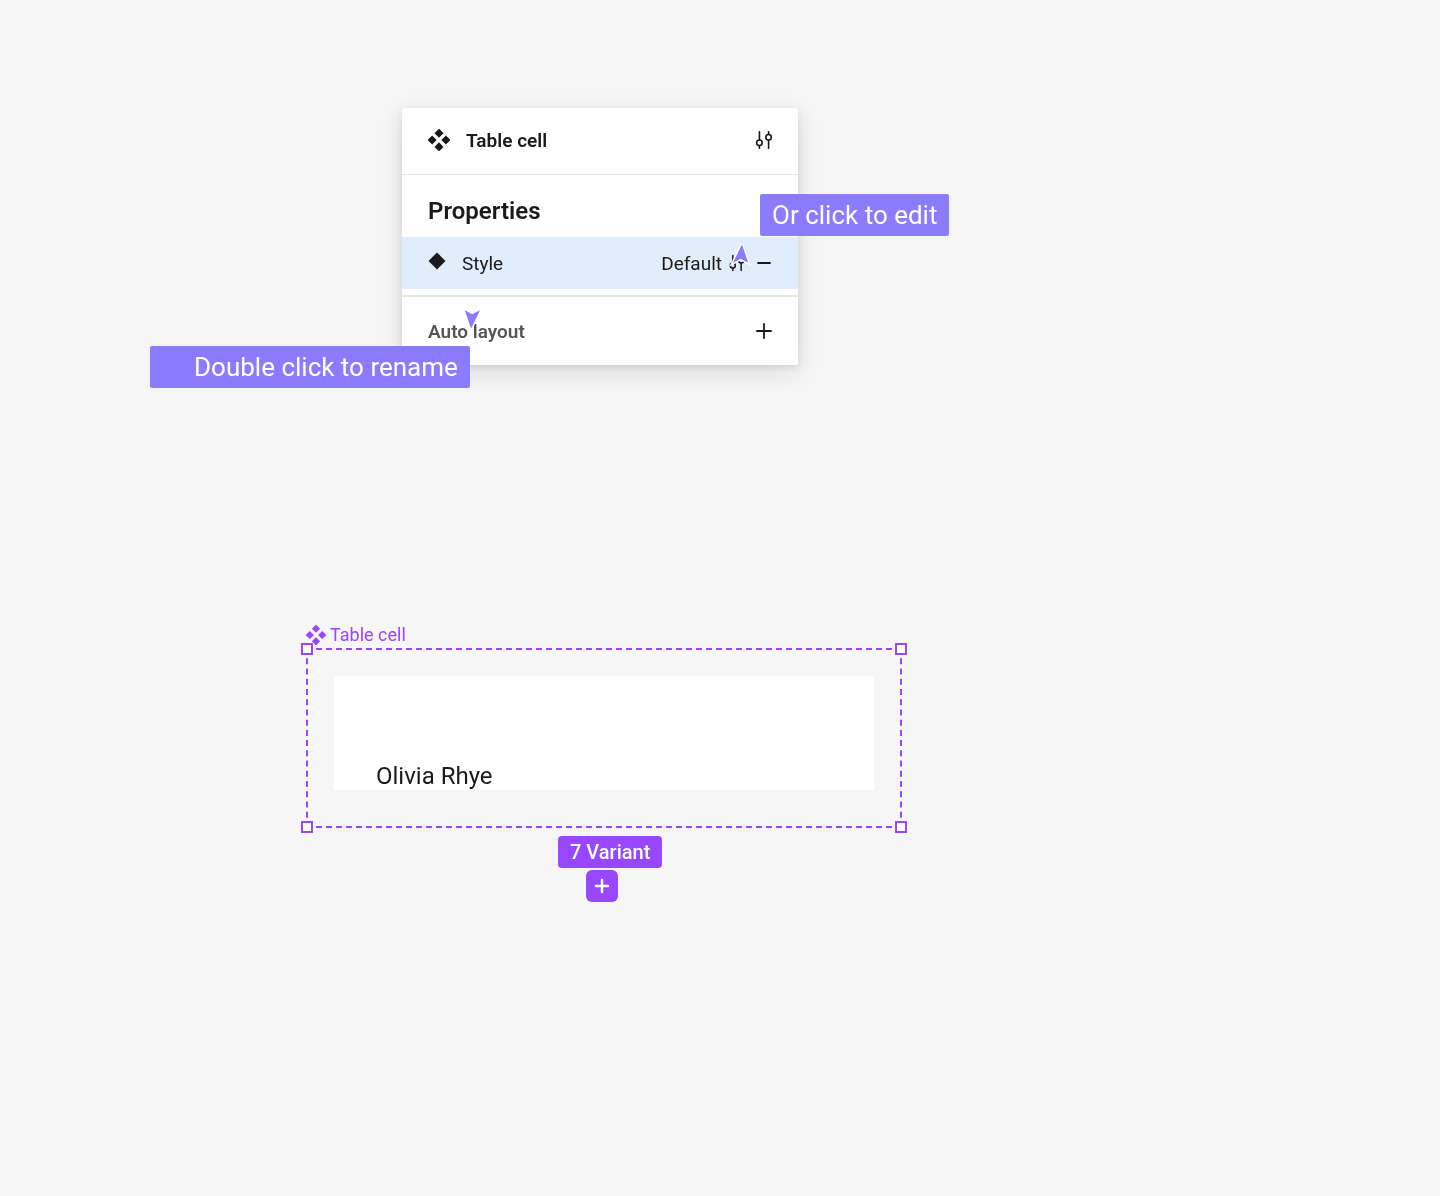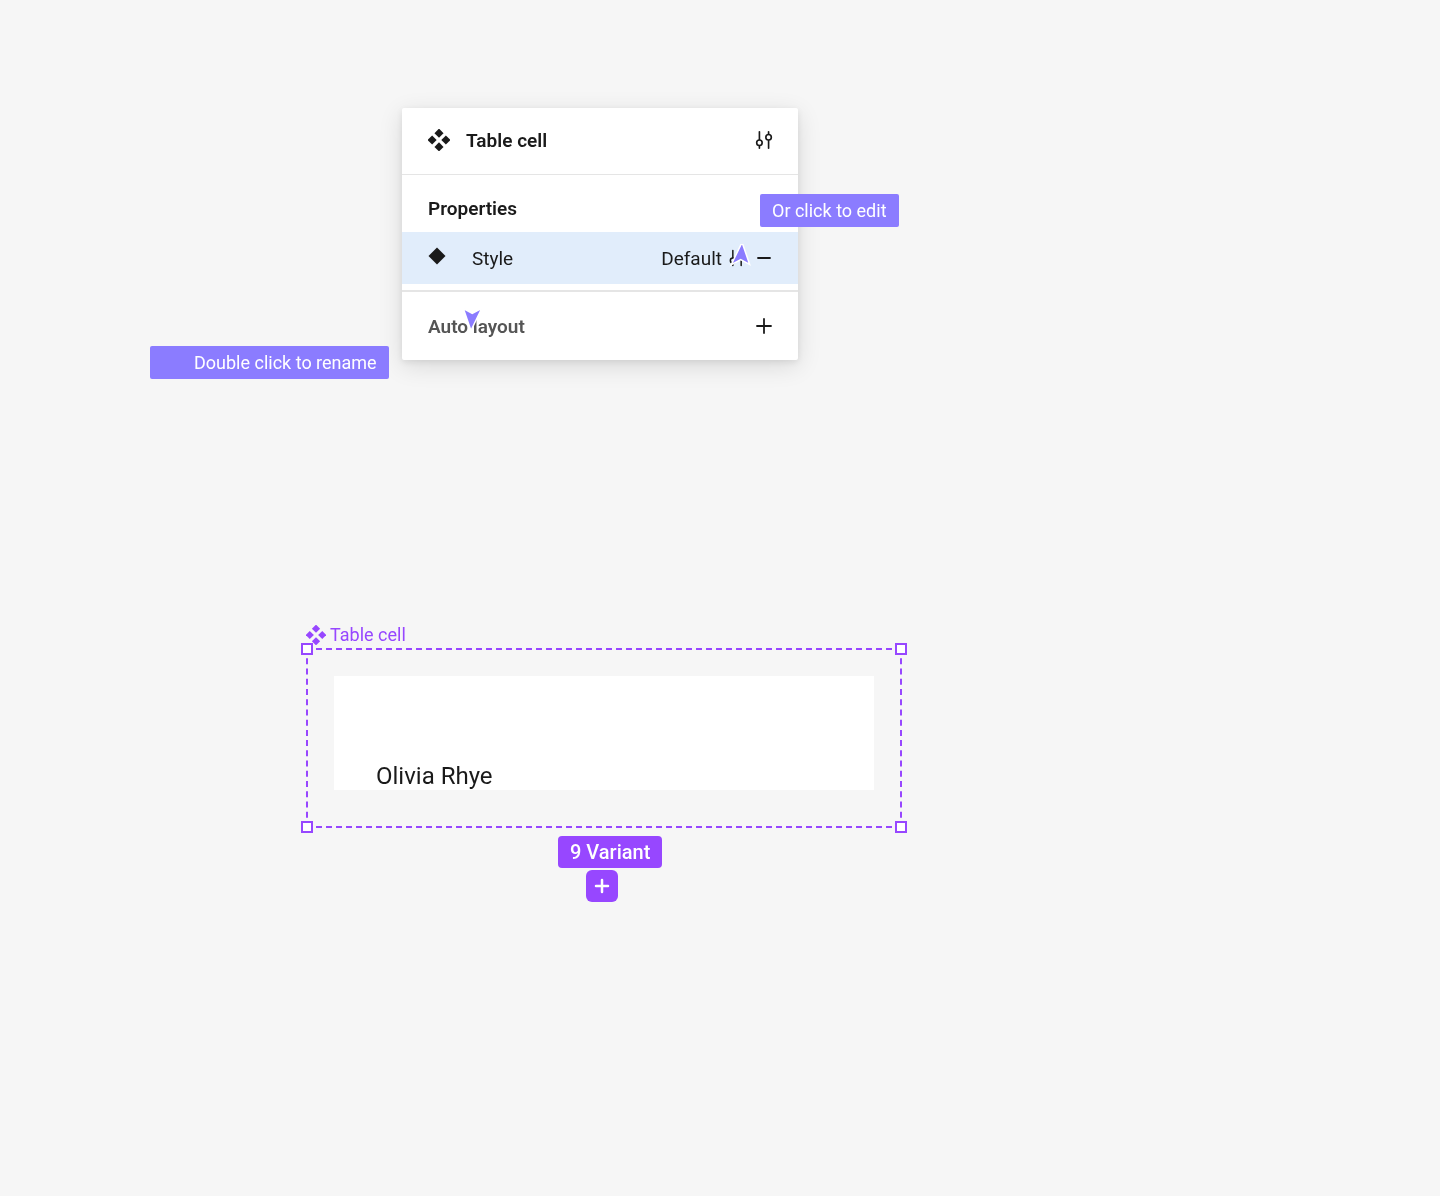--- a/index.html
+++ b/index.html
@@ -45,36 +45,36 @@
     align-items: center;
     gap: 16px;
   }
   .panel-title {
     font-size: 19px;
     font-weight: 600;
   }
   .diamond4-icon svg { display:block; }
 
   .section-title {
-    font-size: 19px;
+    font-size: 24px;
     font-weight: 600;
     padding: 22px 26px 12px 26px;
   }
 
   .prop-row {
     display: flex;
     align-items: center;
     justify-content: space-between;
     padding: 14px 22px 14px 26px;
     background: var(--row-hover);
   }
   .prop-row-left {
     display: flex;
     align-items: center;
-    gap: 26px;
+    gap: 16px;
   }
   .prop-name {
     font-size: 19px;
     font-weight: 400;
   }
   .prop-row-right {
     display: flex;
     align-items: center;
     gap: 3px;
   }
@@ -104,21 +104,21 @@
     font-size: 19px;
     font-weight: 600;
     color: #555;
   }
 
   
   .tooltip {
     position: absolute;
     background: var(--tooltip-purple);
     color: #fff;
-    font-size: 18px;
+    font-size: 26px;
     font-weight: 400;
     padding: 6px 12px;
     border-radius: 2px;
     white-space: nowrap;
   }
   .cursor-arrow {
     position: absolute;
     width: 28px;
     height: 28px;
   }
@@ -277,20 +277,20 @@
   <div class="sel-handle tl"></div>
   <div class="sel-handle tr"></div>
   <div class="sel-handle bl"></div>
   <div class="sel-handle br"></div>
 </div>
 
 <div class="inner-cell" style="left:334px; top:676px; width:540px; height:114px;">
   <span>Olivia Rhye</span>
 </div>
 
-<div class="variant-badge" style="left:558px; top:836px;">9 Variant</div>
+<div class="variant-badge" style="left:558px; top:836px;">7 Variant</div>
 
 <div class="add-variant-btn" style="left:586px; top:870px;">
   <svg width="18" height="18" viewBox="0 0 18 18" stroke="#fff" stroke-width="2.5" stroke-linecap="round">
     <line x1="9" y1="3" x2="9" y2="15"></line>
       <line x1="3" y1="9" x2="15" y2="9"></line>
   </svg>
 </div>
 
 </body></html>

